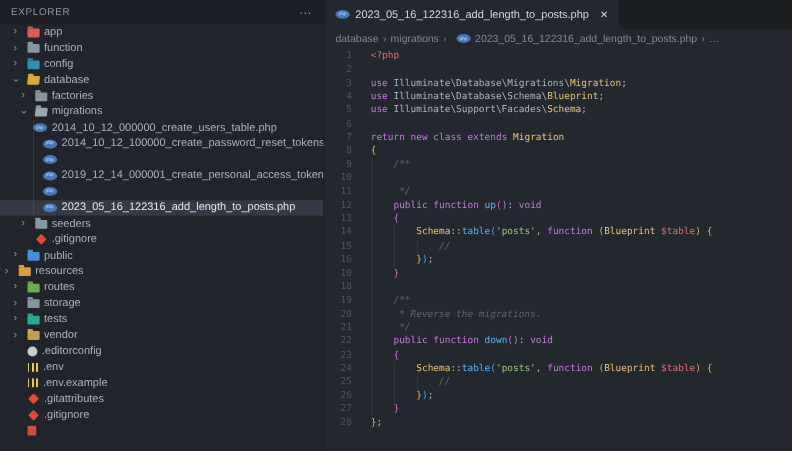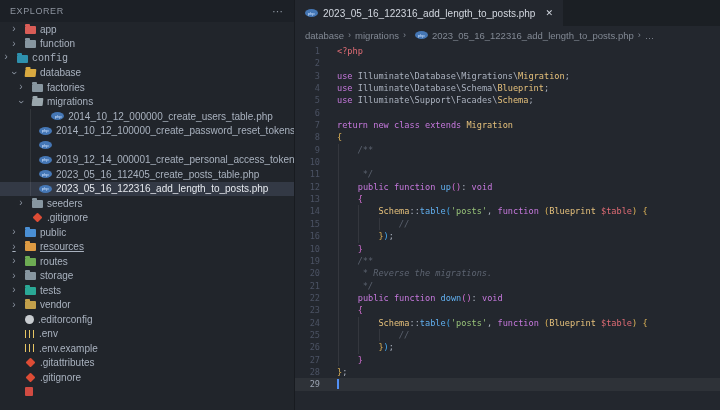--- a/index.html
+++ b/index.html
@@ -65,41 +65,41 @@
         <div class="row" style="padding-left: 8px;">
           <span class="chev collapsed"></span>
           <span class="icon icon-folder" style="--ic: #d95d57;"></span>
           <span class="tlabel">app</span>
         </div>
         <div class="row" style="padding-left: 8px;">
           <span class="chev collapsed"></span>
           <span class="icon icon-folder" style="--ic: #8796a0;"></span>
           <span class="tlabel">function</span>
         </div>
-        <div class="row" style=" font-family: Liberation Mono, monospace;">
+        <div class="row" style="padding-left: 8px;">
           <span class="chev collapsed"></span>
           <span class="icon icon-folder" style="--ic: #2e90ad;"></span>
           <span class="tlabel">config</span>
         </div>
         <div class="row" style="padding-left: 8px;">
           <span class="chev expanded"></span>
           <span class="icon icon-folder-open" style="--ic: #d8a940;"></span>
           <span class="tlabel">database</span>
         </div>
         <div class="row" style="padding-left: 15px;">
           <span class="chev collapsed"></span>
           <span class="icon icon-folder" style="--ic: #8796a0;"></span>
           <span class="tlabel">factories</span>
         </div>
         <div class="row" style="padding-left: 15px;">
           <span class="chev expanded"></span>
           <span class="icon icon-folder-open" style="--ic: #9aa7ad;"></span>
           <span class="tlabel">migrations</span>
         </div>
-        <div class="row" style="padding-left: 13px; justify-content: center;">
+        <div class="row" style="padding-left: 13px;">
           <span class="tguide"></span>
           <span class="chev none"></span>
           <span class="icon icon-php" style="--ic: #4577b5;"></span>
           <span class="tlabel">2014_10_12_000000_create_users_table.php</span>
         </div>
         <div class="row" style="padding-left: 22px;">
           <span class="tguide"></span>
           <span class="chev none"></span>
           <span class="icon icon-php" style="--ic: #4577b5;"></span>
           <span class="tlabel">2014_10_12_100000_create_password_reset_tokens_table.php</span>
@@ -112,21 +112,20 @@
         <div class="row" style="padding-left: 22px;">
           <span class="tguide"></span>
           <span class="chev none"></span>
           <span class="icon icon-php" style="--ic: #4577b5;"></span>
           <span class="tlabel">2019_12_14_000001_create_personal_access_tokens_table.php</span>
         </div>
         <div class="row" style="padding-left: 22px;">
           <span class="tguide"></span>
           <span class="chev none"></span>
           <span class="icon icon-php" style="--ic: #4577b5;"></span>
-          <span class="tlabel">2023_05_16_112405_create_posts_table.php</span>
         </div>
         <div class="row selected" style="padding-left: 22px;">
           <span class="tguide"></span>
           <span class="chev none"></span>
           <span class="icon icon-php" style="--ic: #4577b5;"></span>
           <span class="tlabel">2023_05_16_122316_add_length_to_posts.php</span>
         </div>
         <div class="row" style="padding-left: 15px;">
           <span class="chev collapsed"></span>
           <span class="icon icon-folder" style="--ic: #8796a0;"></span>
@@ -135,21 +134,21 @@
         <div class="row" style="padding-left: 15px;">
           <span class="chev none"></span>
           <span class="icon icon-git" style="--ic: #dd4c35;"></span>
           <span class="tlabel">.gitignore</span>
         </div>
         <div class="row" style="padding-left: 8px;">
           <span class="chev collapsed"></span>
           <span class="icon icon-folder" style="--ic: #4a8fd4;"></span>
           <span class="tlabel">public</span>
         </div>
-        <div class="row" style="padding-left: 8px; text-decoration: underline;">
+        <div class="row" style="">
           <span class="chev collapsed"></span>
           <span class="icon icon-folder" style="--ic: #de9b43;"></span>
           <span class="tlabel">resources</span>
         </div>
         <div class="row" style="padding-left: 8px;">
           <span class="chev collapsed"></span>
           <span class="icon icon-folder" style="--ic: #6dab53;"></span>
           <span class="tlabel">routes</span>
         </div>
         <div class="row" style="padding-left: 8px;">
@@ -229,26 +228,26 @@
         <div class="cl"><span class="ln">8</span><span class="lc"><span class="t-b1">{</span></span></div>
         <div class="cl"><span class="ln">9</span><span class="lc"><span class="guide" style="left: 0.5px;"></span><span class="t-comment">    /**</span></span></div>
         <div class="cl"><span class="ln">10</span><span class="lc"><span class="guide" style="left: 0.5px;"></span></span></div>
         <div class="cl"><span class="ln">11</span><span class="lc"><span class="guide" style="left: 0.5px;"></span><span class="t-comment">     */</span></span></div>
         <div class="cl"><span class="ln">12</span><span class="lc"><span class="guide" style="left: 0.5px;"></span><span class="t-fg">    </span><span class="t-purple">public</span><span class="t-fg"> </span><span class="t-purple">function</span><span class="t-fg"> </span><span class="t-blue">up</span><span class="t-b2">()</span><span class="t-fg">: </span><span class="t-purple">void</span></span></div>
         <div class="cl"><span class="ln">13</span><span class="lc"><span class="guide" style="left: 0.5px;"></span><span class="t-fg">    </span><span class="t-b2">{</span></span></div>
         <div class="cl"><span class="ln">14</span><span class="lc"><span class="guide" style="left: 0.5px;"></span><span class="guide" style="left: 21.2088px;"></span><span class="t-fg">        </span><span class="t-gold">Schema</span><span class="t-fg">::</span><span class="t-blue">table</span><span class="t-b3">(</span><span class="t-green">'posts'</span><span class="t-fg">, </span><span class="t-purple">function</span><span class="t-fg"> </span><span class="t-b1">(</span><span class="t-gold">Blueprint</span><span class="t-fg"> </span><span class="t-red">$table</span><span class="t-b1">)</span><span class="t-fg"> </span><span class="t-b1">{</span></span></div>
         <div class="cl"><span class="ln">15</span><span class="lc"><span class="guide" style="left: 0.5px;"></span><span class="guide" style="left: 21.2088px;"></span><span class="guide" style="left: 41.9176px;"></span><span class="t-comment">            //</span></span></div>
         <div class="cl"><span class="ln">16</span><span class="lc"><span class="guide" style="left: 0.5px;"></span><span class="guide" style="left: 21.2088px;"></span><span class="t-fg">        </span><span class="t-b1">}</span><span class="t-b3">)</span><span class="t-fg">;</span></span></div>
         <div class="cl"><span class="ln">10</span><span class="lc"><span class="guide" style="left: 0.5px;"></span><span class="t-fg">    </span><span class="t-b2">}</span></span></div>
+        <div class="cl"><span class="ln">18</span><span class="lc"><span class="guide" style="left: 0.5px;"></span></span></div>
         <div class="cl"><span class="ln">19</span><span class="lc"><span class="guide" style="left: 0.5px;"></span><span class="t-comment">    /**</span></span></div>
         <div class="cl"><span class="ln">20</span><span class="lc"><span class="guide" style="left: 0.5px;"></span><span class="t-comment">     * Reverse the migrations.</span></span></div>
         <div class="cl"><span class="ln">21</span><span class="lc"><span class="guide" style="left: 0.5px;"></span><span class="t-comment">     */</span></span></div>
         <div class="cl"><span class="ln">22</span><span class="lc"><span class="guide" style="left: 0.5px;"></span><span class="t-fg">    </span><span class="t-purple">public</span><span class="t-fg"> </span><span class="t-purple">function</span><span class="t-fg"> </span><span class="t-blue">down</span><span class="t-b2">()</span><span class="t-fg">: </span><span class="t-purple">void</span></span></div>
         <div class="cl"><span class="ln">23</span><span class="lc"><span class="guide" style="left: 0.5px;"></span><span class="t-fg">    </span><span class="t-b2">{</span></span></div>
         <div class="cl"><span class="ln">24</span><span class="lc"><span class="guide" style="left: 0.5px;"></span><span class="guide" style="left: 21.2088px;"></span><span class="t-fg">        </span><span class="t-gold">Schema</span><span class="t-fg">::</span><span class="t-blue">table</span><span class="t-b3">(</span><span class="t-green">'posts'</span><span class="t-fg">, </span><span class="t-purple">function</span><span class="t-fg"> </span><span class="t-b1">(</span><span class="t-gold">Blueprint</span><span class="t-fg"> </span><span class="t-red">$table</span><span class="t-b1">)</span><span class="t-fg"> </span><span class="t-b1">{</span></span></div>
         <div class="cl"><span class="ln">25</span><span class="lc"><span class="guide" style="left: 0.5px;"></span><span class="guide" style="left: 21.2088px;"></span><span class="guide" style="left: 41.9176px;"></span><span class="t-comment">            //</span></span></div>
         <div class="cl"><span class="ln">26</span><span class="lc"><span class="guide" style="left: 0.5px;"></span><span class="guide" style="left: 21.2088px;"></span><span class="t-fg">        </span><span class="t-b1">}</span><span class="t-b3">)</span><span class="t-fg">;</span></span></div>
         <div class="cl"><span class="ln">27</span><span class="lc"><span class="guide" style="left: 0.5px;"></span><span class="t-fg">    </span><span class="t-b2">}</span></span></div>
         <div class="cl"><span class="ln">28</span><span class="lc"><span class="t-b1">}</span><span class="t-fg">;</span></span></div>
-        <div class="cl active"><span class="ln">29</span><span class="lc"><span class="cursor"></span></span></div>
       </div>
   </main>
 </div>
 
 </body></html>

